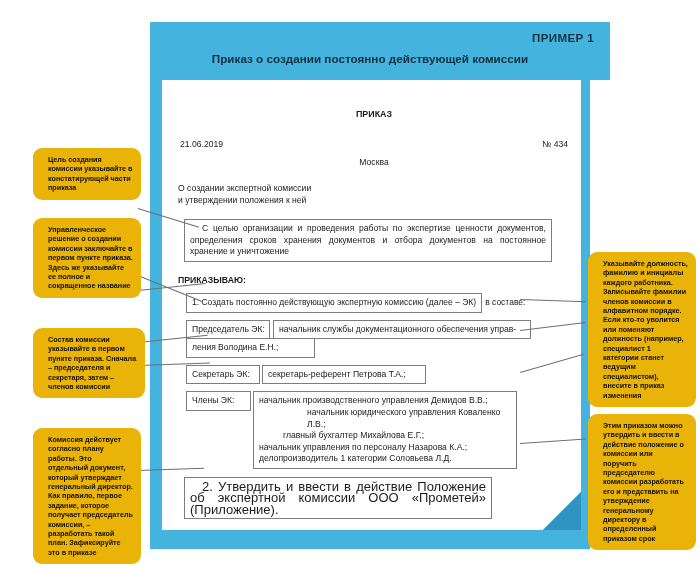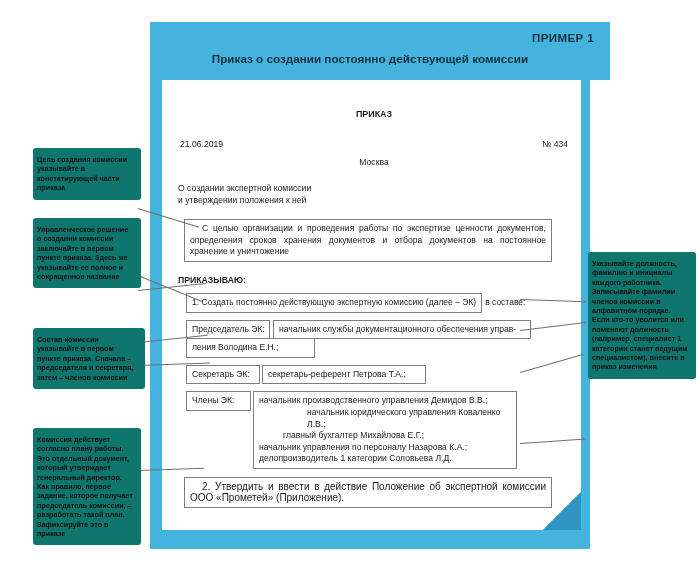--- a/index.html
+++ b/index.html
@@ -137,23 +137,23 @@
   .chair-label{width:72px;}
   .chair-value{width:246px;}
   .sec-label{width:62px;}
   .sec-value{width:152px;}
   .mem-label{width:53px;}
   .mem-value{width:252px;line-height:11.6px;}
 
   .item2{
     margin-top:8px;
     margin-left:6px;
-    width:368px;
-    box-sizing:border-box;
-    font-size:10px;
+    width:308px;
+    box-sizing:border-box;
+    font-size:13px;
     line-height:11.4px;
     text-indent:12px;
     text-align:justify;
   }
   .item3{
     margin-top:8px;
     margin-left:6px;
     width:368px;
     box-sizing:border-box;
     font-size:8.5px;
@@ -163,27 +163,27 @@
   .item3-inner{
     border:1px solid #7d7d7d;
     padding:0 3px;
     display:inline-block;
     text-indent:0;
   }
 
   
   .callout{
     position:absolute;
-    background:#0f766e;
-    border-radius:3px;
+    background:#eab308;
+    border-radius:9px;
     color:#111111;
     font-size:7.2px;
     line-height:9.4px;
     font-weight:bold;
-    padding:7px 8px 7px 4px;
+    padding:7px 8px 7px 15px;
     box-sizing:border-box;
   }
   .callout.right{text-align:left;}
 
   
   .leader{
     position:absolute;
     background:#6f6f6f;
     height:1px;
     transform-origin:0 0;
@@ -278,14 +278,17 @@
   </div>
 
   <div class="callout" style="left:33px;top:428px;width:108px;">
     <span>Комиссия действует согласно плану работы. Это отдельный документ, который утверждает генеральный директор. Как правило, первое задание, которое получает председатель комиссии, – разработать такой план. Зафиксируйте это в приказе</span>
   </div>
 
   <div class="callout right" style="left:588px;top:252px;width:108px;">
     <span>Указывайте должность, фамилию и инициалы каждого работника. Записывайте фамилии членов комиссии в алфавитном порядке. Если кто-то уволится или поменяют должность (например, специалист 1 категории станет ведущим специалистом), внесите в приказ изменения</span>
   </div>
 
+  <div class="callout right" style="left:588px;top:414px;width:108px;">
+    <span>Этим приказом можно утвердить и ввести в действие положение о комиссии или поручить председателю комиссии разработать его и представить на утверждение генеральному директору в определенный приказом срок</span>
+  </div>
 
 </div>
 
 </body></html>

